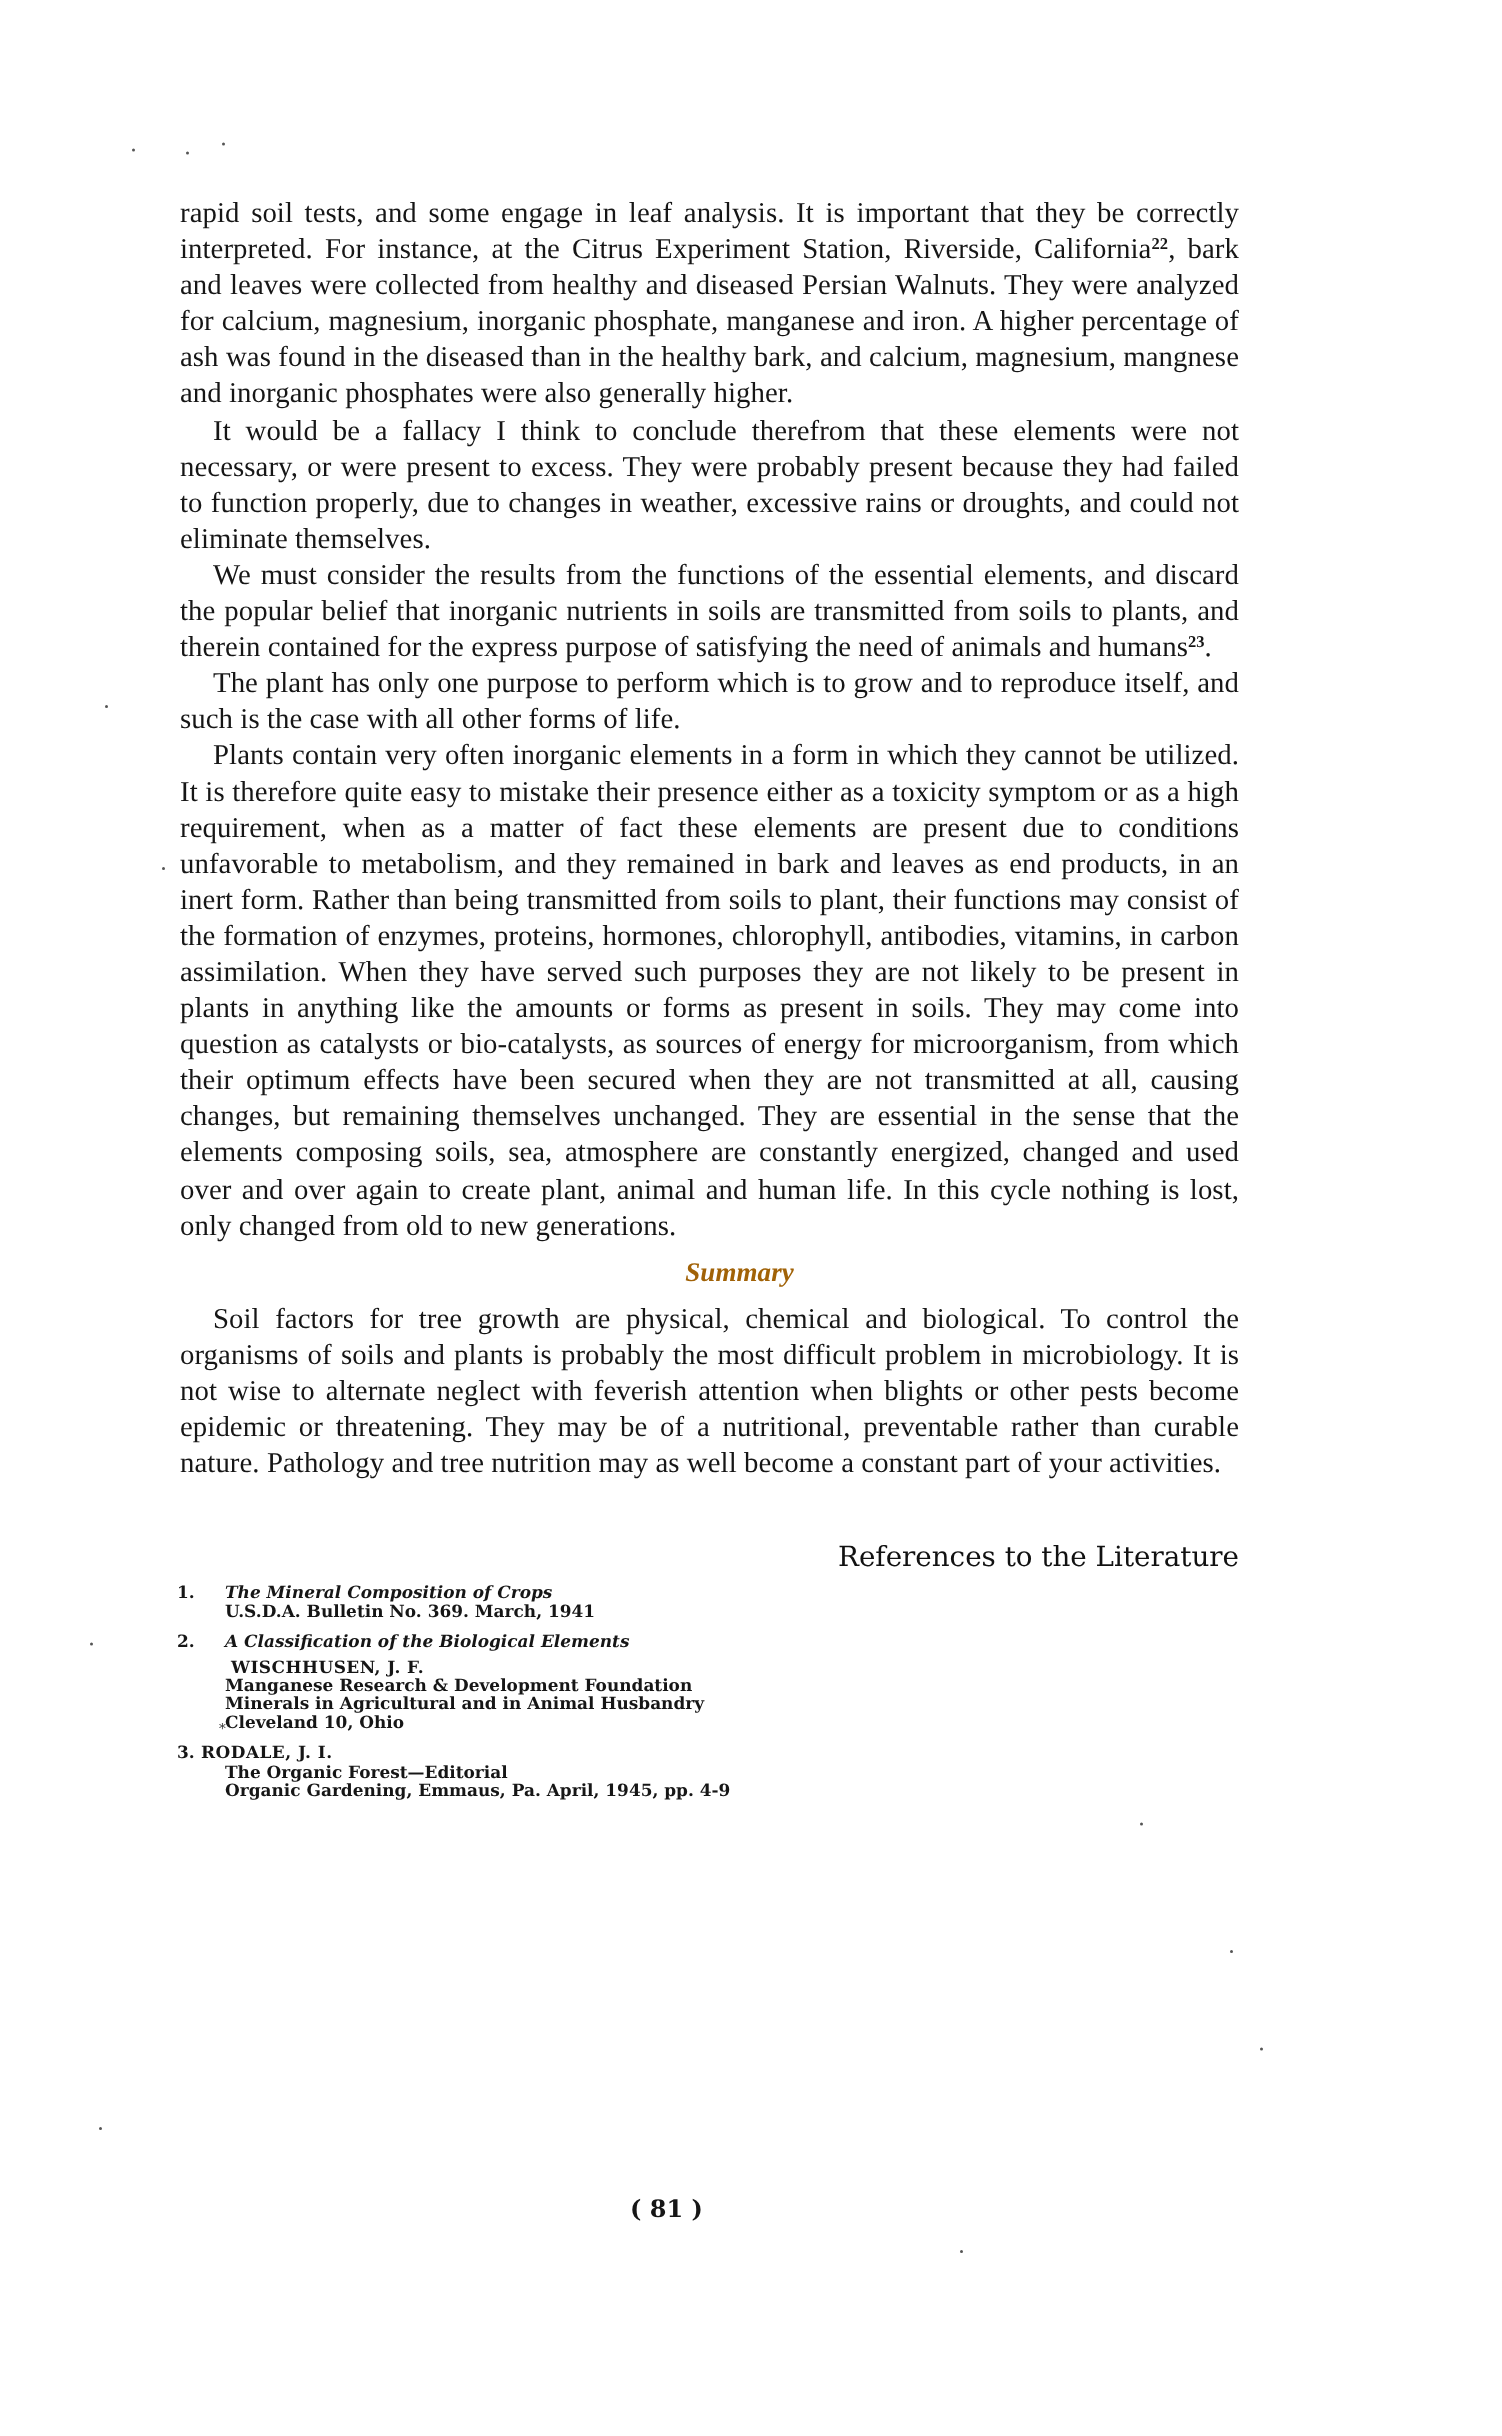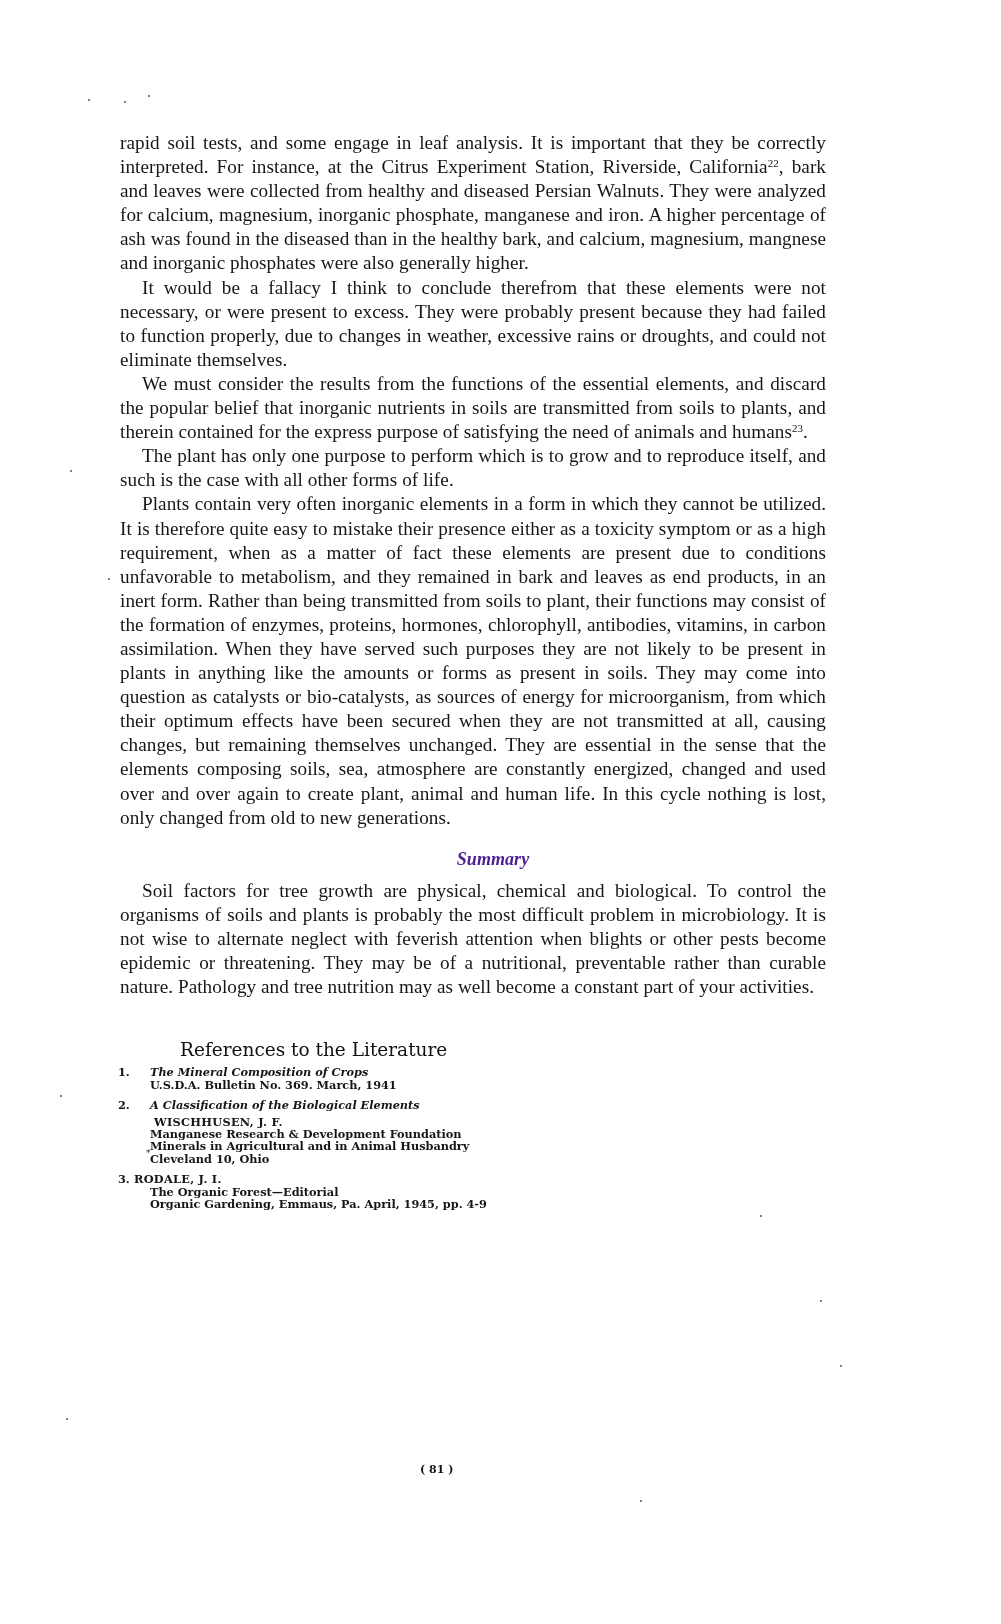--- a/index.html
+++ b/index.html
@@ -32,37 +32,37 @@
       margin: 0;
       text-indent: 0;
     }
     .para.indent {
       text-indent: 22px;
     }
     sup {
       font-size: 11px;
       line-height: 0;
       vertical-align: 6px;
-      font-weight: normal;
+      font-weight: bold;
     }
     .summary-heading {
       font-family: "Liberation Serif", "DejaVu Serif", serif;
       font-size: 18px;
       font-weight: bold;
       font-style: italic;
       text-align: center;
-      margin: 17px 0 8px 0;
+      margin: 6px 0 8px 0;
       padding-left: 40px;
-      color: #4c1d95;
+      color: #a16207;
     }
     .refs-heading {
       font-family: "DejaVu Serif", "Liberation Serif", serif;
       font-size: 18.5px;
       font-weight: normal;
-      text-align: left;
+      text-align: right;
       margin: 40px 0 6px 0;
       padding-left: 60px;
       color: #111;
     }
     .refs {
       font-family: "DejaVu Serif", "Liberation Serif", serif;
       font-size: 11.3px;
       line-height: 12.4px;
       font-weight: bold;
       color: #161616;
@@ -93,21 +93,21 @@
       display: block;
       margin-top: 4px;
       letter-spacing: 0.3px;
       margin-left: 20px;
     }
     .page-number {
       position: absolute;
       left: 420px;
       top: 1463px;
       font-family: "DejaVu Serif", "Liberation Serif", serif;
-      font-size: 11px;
+      font-size: 16px;
       font-weight: bold;
       color: #161616;
     }
     .speck {
       position: absolute;
       width: 2px;
       height: 2px;
       background: #555;
       border-radius: 50%;
     }

